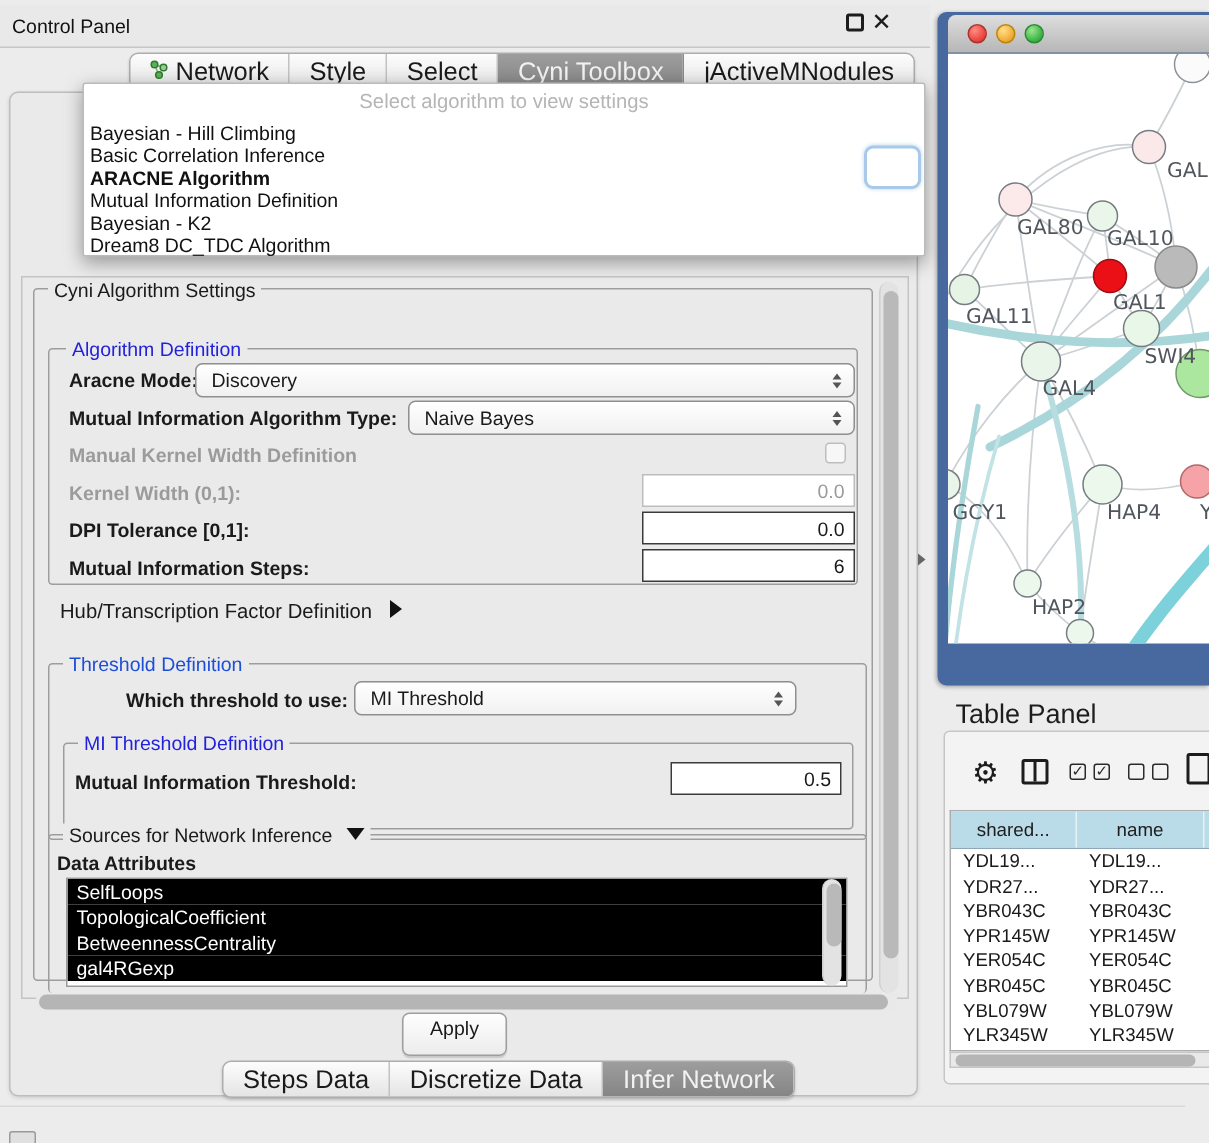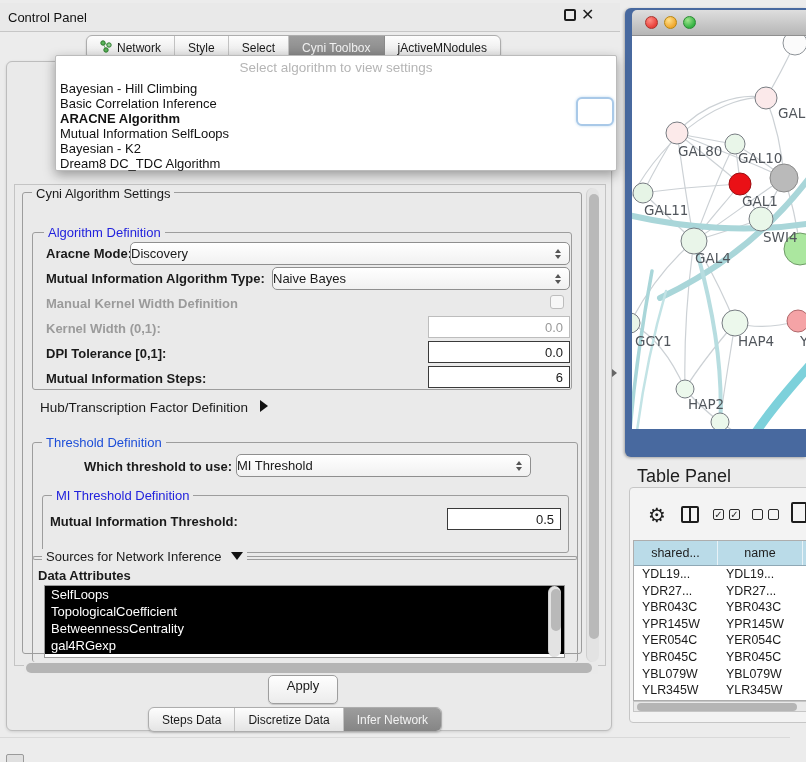--- a/index.html
+++ b/index.html
@@ -7,39 +7,39 @@
   body { font-family:"Liberation Sans","DejaVu Sans",sans-serif; background:#ececec; position:relative; font-size:13px; color:#1a1a1a; }
   .abs { position:absolute; }
 
   
   #cp-titlebar { left:0; top:3px; width:620px; height:29px; background:#e9e9e9; border-bottom:1px solid #c6c6c6; }
   #cp-title { left:8px; top:10px; font-size:13px; color:#111; }
   #float-icon { left:564px; top:9px; width:12px; height:12px; border:2px solid #1c1c1c; border-radius:2px; }
   #close-icon { left:581px; top:5px; font-size:16px; font-weight:bold; color:#1c1c1c; }
 
   .tabstrip { display:flex; height:25px; background:linear-gradient(#fdfdfd,#e4e4e4); border:1px solid #adadad; border-radius:6px; overflow:hidden; box-shadow:0 1px 2px rgba(0,0,0,0.18); }
-  .tab { padding:0 13px; font-size:12px; color:#1a1a1a; border-right:1px solid #c2c2c2; display:flex; align-items:center; gap:5px; white-space:nowrap;text-align:right; }
+  .tab { padding:0 13px; font-size:17px; color:#1a1a1a; border-right:1px solid #c2c2c2; display:flex; align-items:center; gap:5px; white-space:nowrap;text-align:right; }
   .tab:last-child { border-right:none; }
   .tab.selected { background:linear-gradient(#9d9d9d,#858585); color:#f2f2f2; border-right-color:#8a8a8a; }
   #tab-strip { left:86px; top:35px; }
   #bottom-tab-strip { left:148px; top:707px; }
 
   #cp-main { left:6px; top:61px; width:606px; height:670px; background:#eaeaea; border:1px solid #bdbdbd; border-radius:6px; box-shadow:0 1px 3px rgba(0,0,0,0.12); }
 
   #scrollpane { left:14px; top:184px; width:592px; height:482px; border:1px solid #c4c4c4; background:#eaeaea; }
 
   .groupbox { border:1px solid #9d9d9d; border-radius:3px; }
   .groupbox-label { background:#eaeaea; padding:0 4px; font-size:13px; white-space:nowrap; }
   .blue  { color:#2222dd; }
   .green { color:#1d4ed8; }
 
   .flabel { font-weight:bold; font-size:13px; color:#1a1a1a; white-space:nowrap; }
   .flabel.dis { color:#9b9b9b; }
 
-  .combo { background:linear-gradient(#ffffff,#f1f1f1); border:1px solid #8f8f8f; border-radius:5px; display:flex; align-items:center; font-size:13px; height:23px; box-shadow:inset 0 1px 0 #fff;text-align:right; }
+  .combo { background:linear-gradient(#ffffff,#f1f1f1); border:1px solid #8f8f8f; border-radius:5px; display:flex; align-items:center; font-size:13px; padding-left:10px; height:23px; box-shadow:inset 0 1px 0 #fff;text-align:right; }
   .combo .arrows { margin-left:auto; margin-right:8px; display:flex; flex-direction:column; gap:2px; }
   .combo .arrows i { display:block; width:0; height:0; border-left:3.5px solid transparent; border-right:3.5px solid transparent; }
   .combo .arrows .up { border-bottom:4px solid #555; }
   .combo .arrows .dn { border-top:4px solid #555; }
 
   .tfield { background:#fff; border:1px solid #3a3a3a; font-size:13px; height:22px; display:flex; align-items:center; justify-content:flex-end; padding:0 6px; }
   .tfield.dis { border-color:#bdbdbd; color:#9a9a9a; }
 
   .checkbox { width:14px; height:14px; border:1px solid #bdbdbd; border-radius:3px; background:#f7f7f7; }
 
@@ -232,21 +232,21 @@
       <span>Infer Network</span>
     </div>
   </div>
 
 <div class="abs" id="algo-popup">
   <div class="abs" id="popup-placeholder">Select algorithm to view settings</div>
   <div class="abs" id="popup-list">
       <div class="popup-item">Bayesian - Hill Climbing</div>
       <div class="popup-item">Basic Correlation Inference</div>
       <div class="popup-item bold">ARACNE Algorithm</div>
-      <div class="popup-item">Mutual Information SelfLoops</div>
+      <div class="popup-item">Mutual Information Definition</div>
       <div class="popup-item">Bayesian - K2</div>
       <div class="popup-item">Dream8 DC_TDC Algorithm</div>
     </div>
   <div class="abs" id="popup-focus-btn"></div>
 </div>
 
 <div class="abs mini-splitter" style="left:612px; top:369px;"></div>
 <div class="abs" style="left:0; top:737px; width:790px; height:1px; background:#d9d9d9;"></div>
 <div class="abs" style="left:6px; top:754px; width:18px; height:10px; border:1px solid #9a9a9a; background:#e0e0e0; border-radius:2px;"></div>
 

